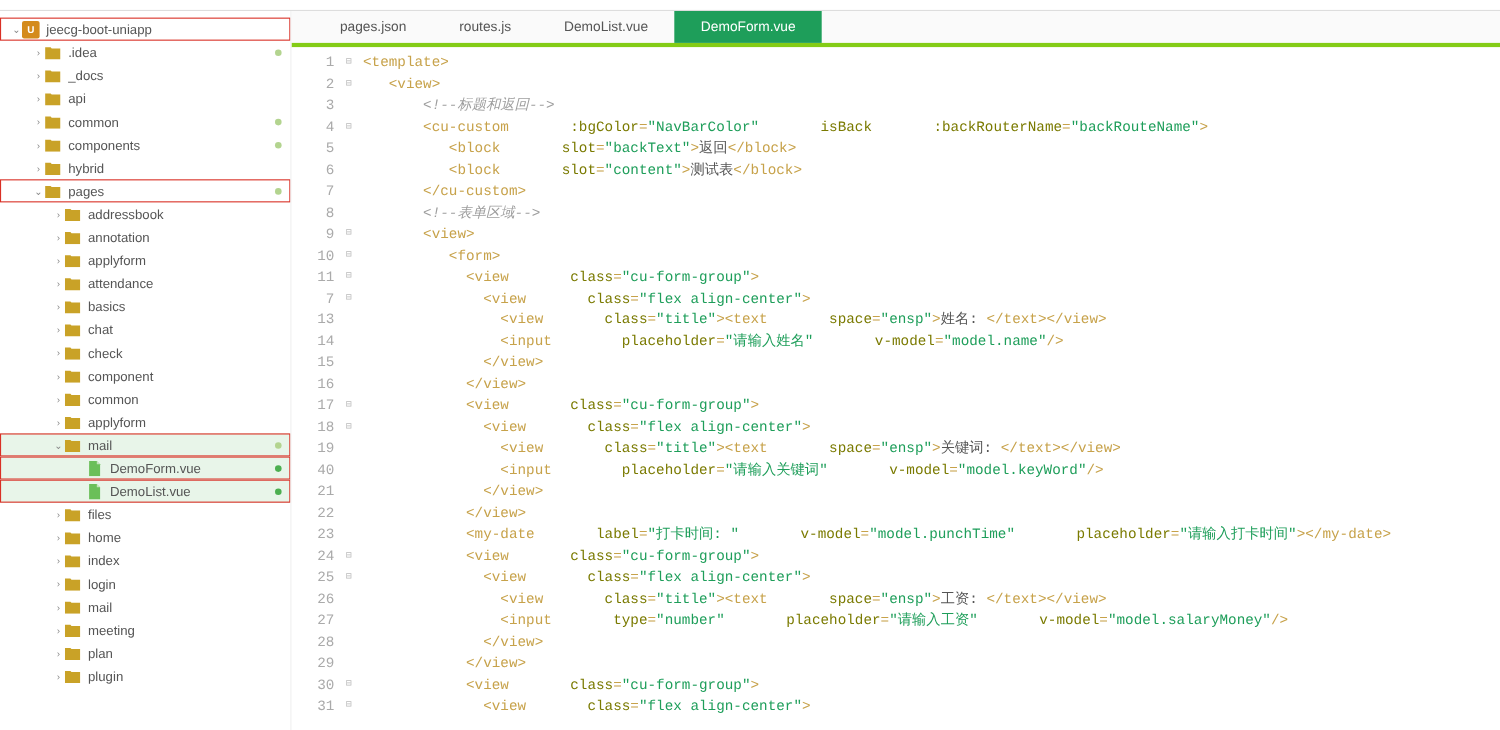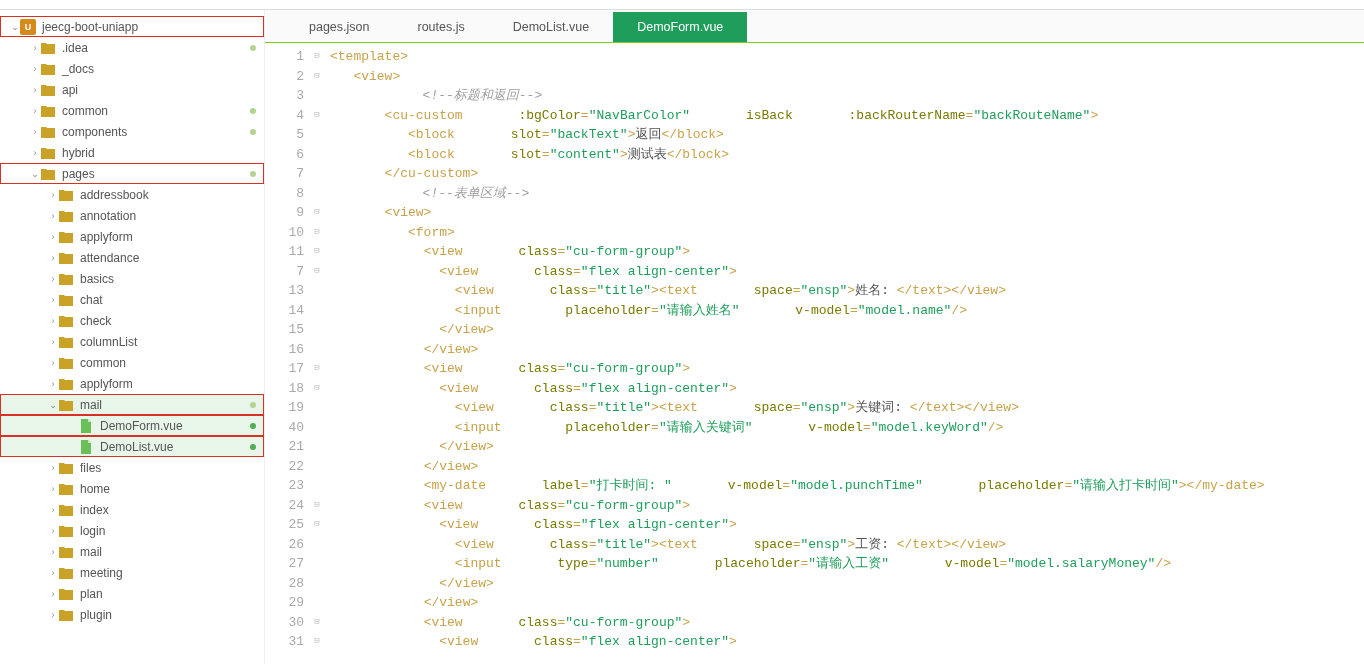--- a/index.html
+++ b/index.html
@@ -81,21 +81,21 @@
     flex: 1;
     display: flex;
     flex-direction: column;
     overflow: hidden;
   }
   .tabbar {
     height: 33px;
     display: flex;
     align-items: flex-end;
     background: #fafafa;
-    border-bottom: 1px solid #84cc16;
+    border-bottom: 4px solid #84cc16;
     padding-left: 20px;
   }
   .tab {
     padding: 8px 24px;
     font-size: 12.5px;
     color: #555;
     cursor: pointer;
   }
   .tab.active {
     background: #1e9e5a;
@@ -128,21 +128,21 @@
   .code {
     flex: 1;
     padding: 4px 0 0 6px;
     white-space: pre;
     overflow: hidden;
   }
   .code .line { height: 19.5px; }
   .tok-tag { color: #c7a24a; }
   .tok-attr { color: #7a7a00; margin-left: 48px; }
   .tok-str { color: #1e9e5a; }
-  .tok-cmt { color: #9e9e9e; font-style: italic; margin-left: 38px; }
+  .tok-cmt { color: #9e9e9e; font-style: italic; }
   .tok-txt { color: #555; text-align: center; }
 </style>
 </head>
 <body>
 
 <div class="top-bar">
   
 </div>
 
 <div class="main">
@@ -298,21 +298,21 @@
     <span>check</span>
 
   </div>
         <div class="tree-row" style="padding-left:48px">
     <span class="arrow">›</span>
     <span class="folder-icon">
             <svg width="14" height="12" viewBox="0 0 14 12">
               <path d="M0 1h5l1 1h8v10H0z"></path>
             </svg>
           </span>
-    <span>columnList</span>
+    <span>component</span>
 
   </div>
         <div class="tree-row" style="padding-left:48px">
     <span class="arrow">›</span>
     <span class="folder-icon">
             <svg width="14" height="12" viewBox="0 0 14 12">
               <path d="M0 1h5l1 1h8v10H0z"></path>
             </svg>
           </span>
     <span>common</span>

